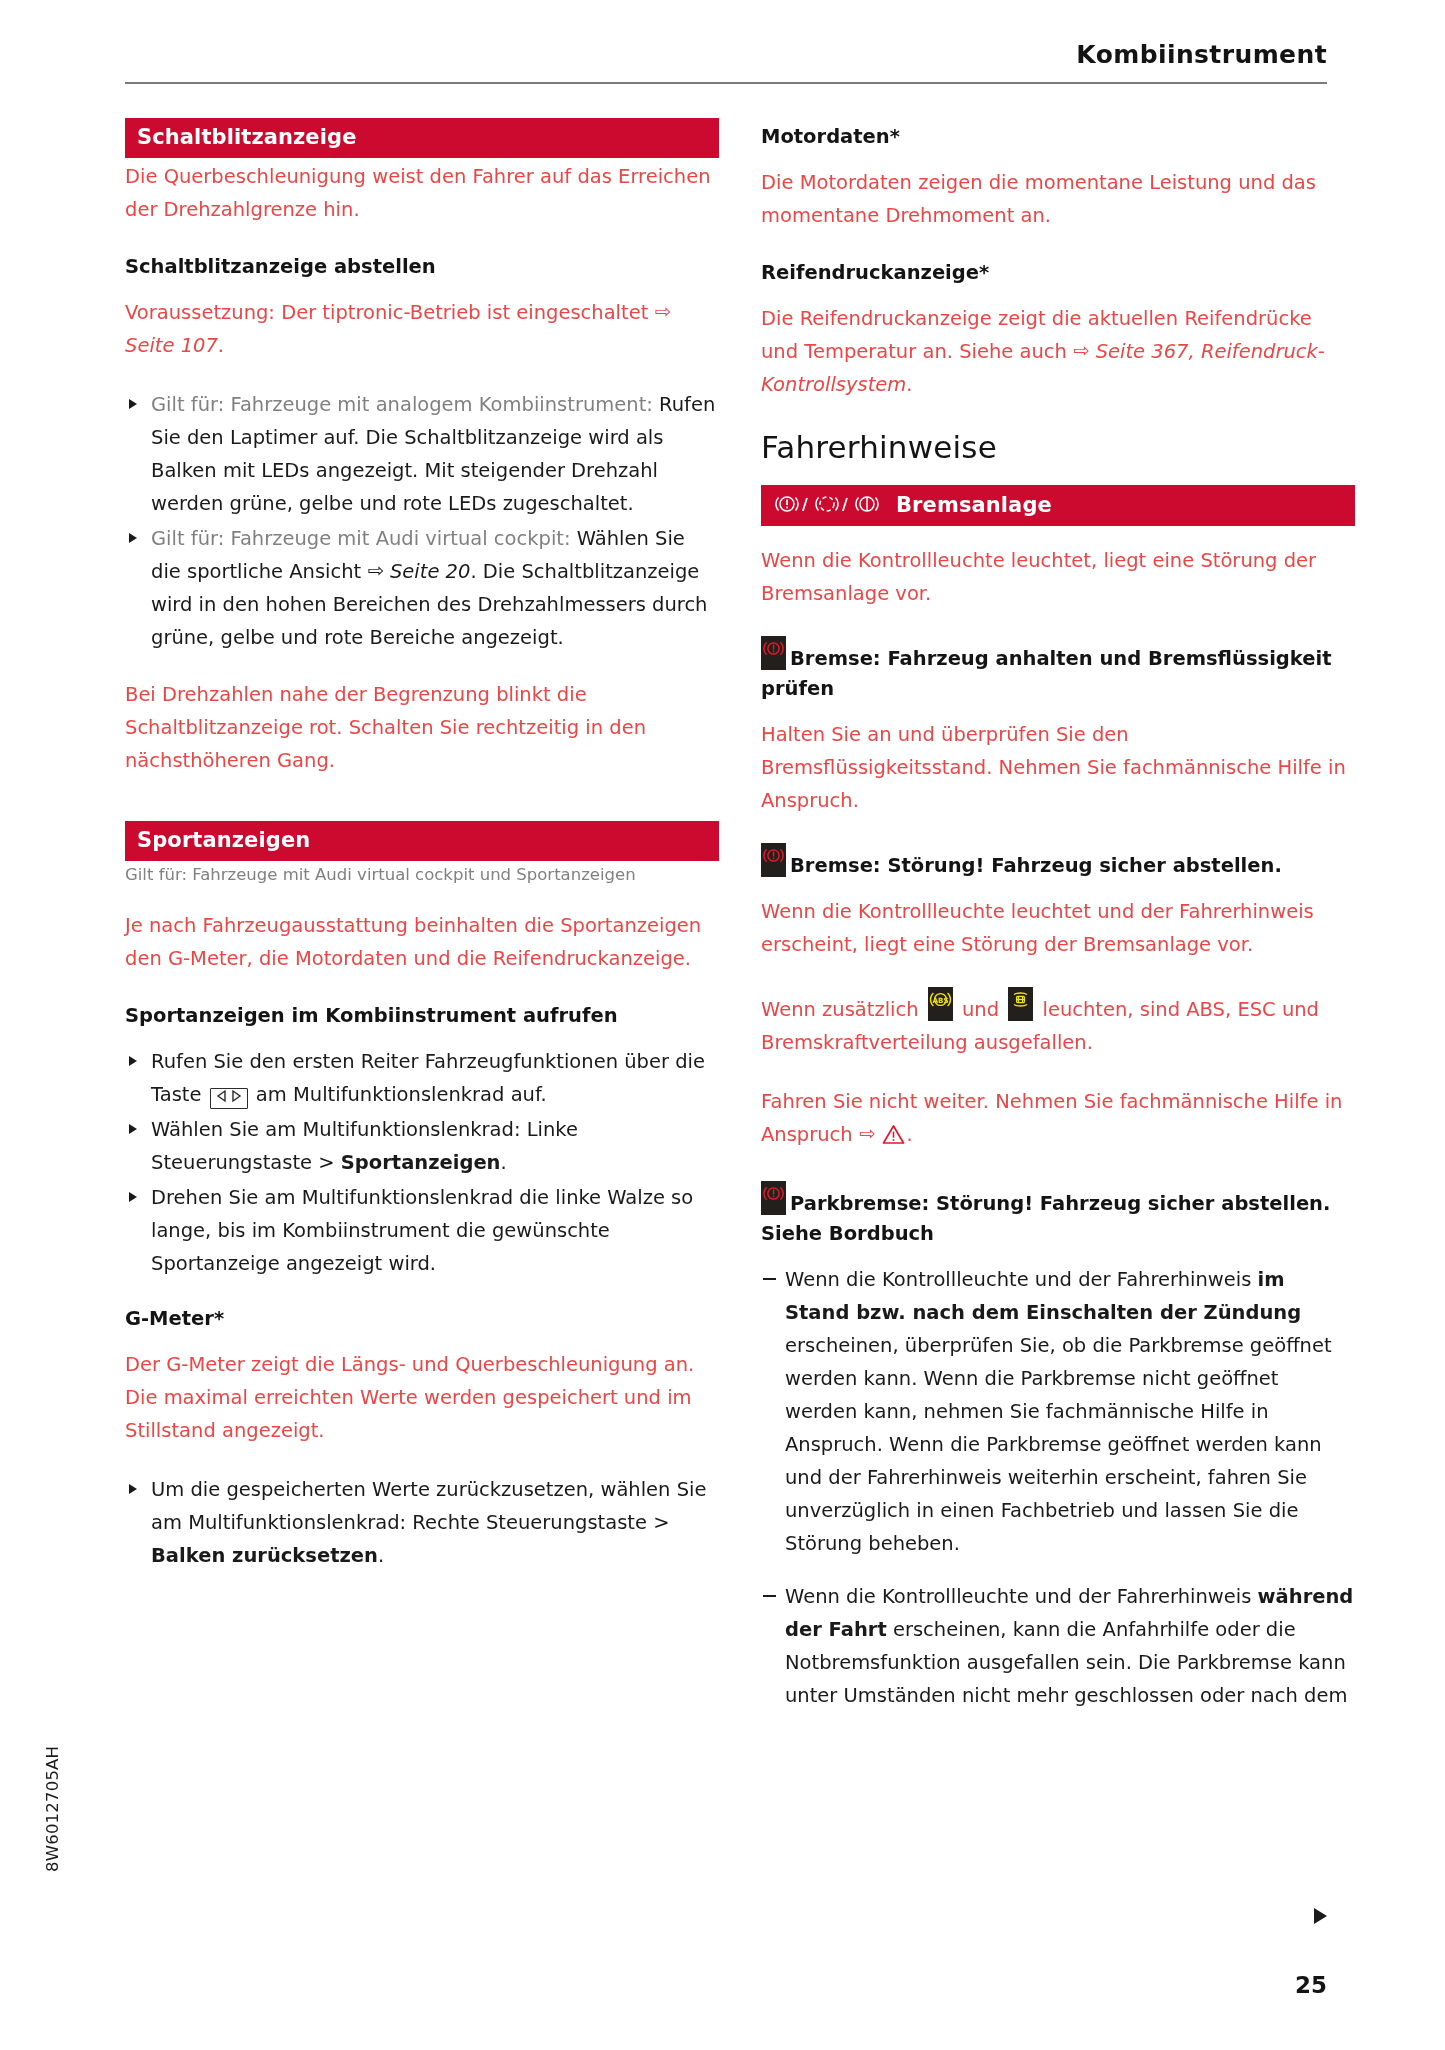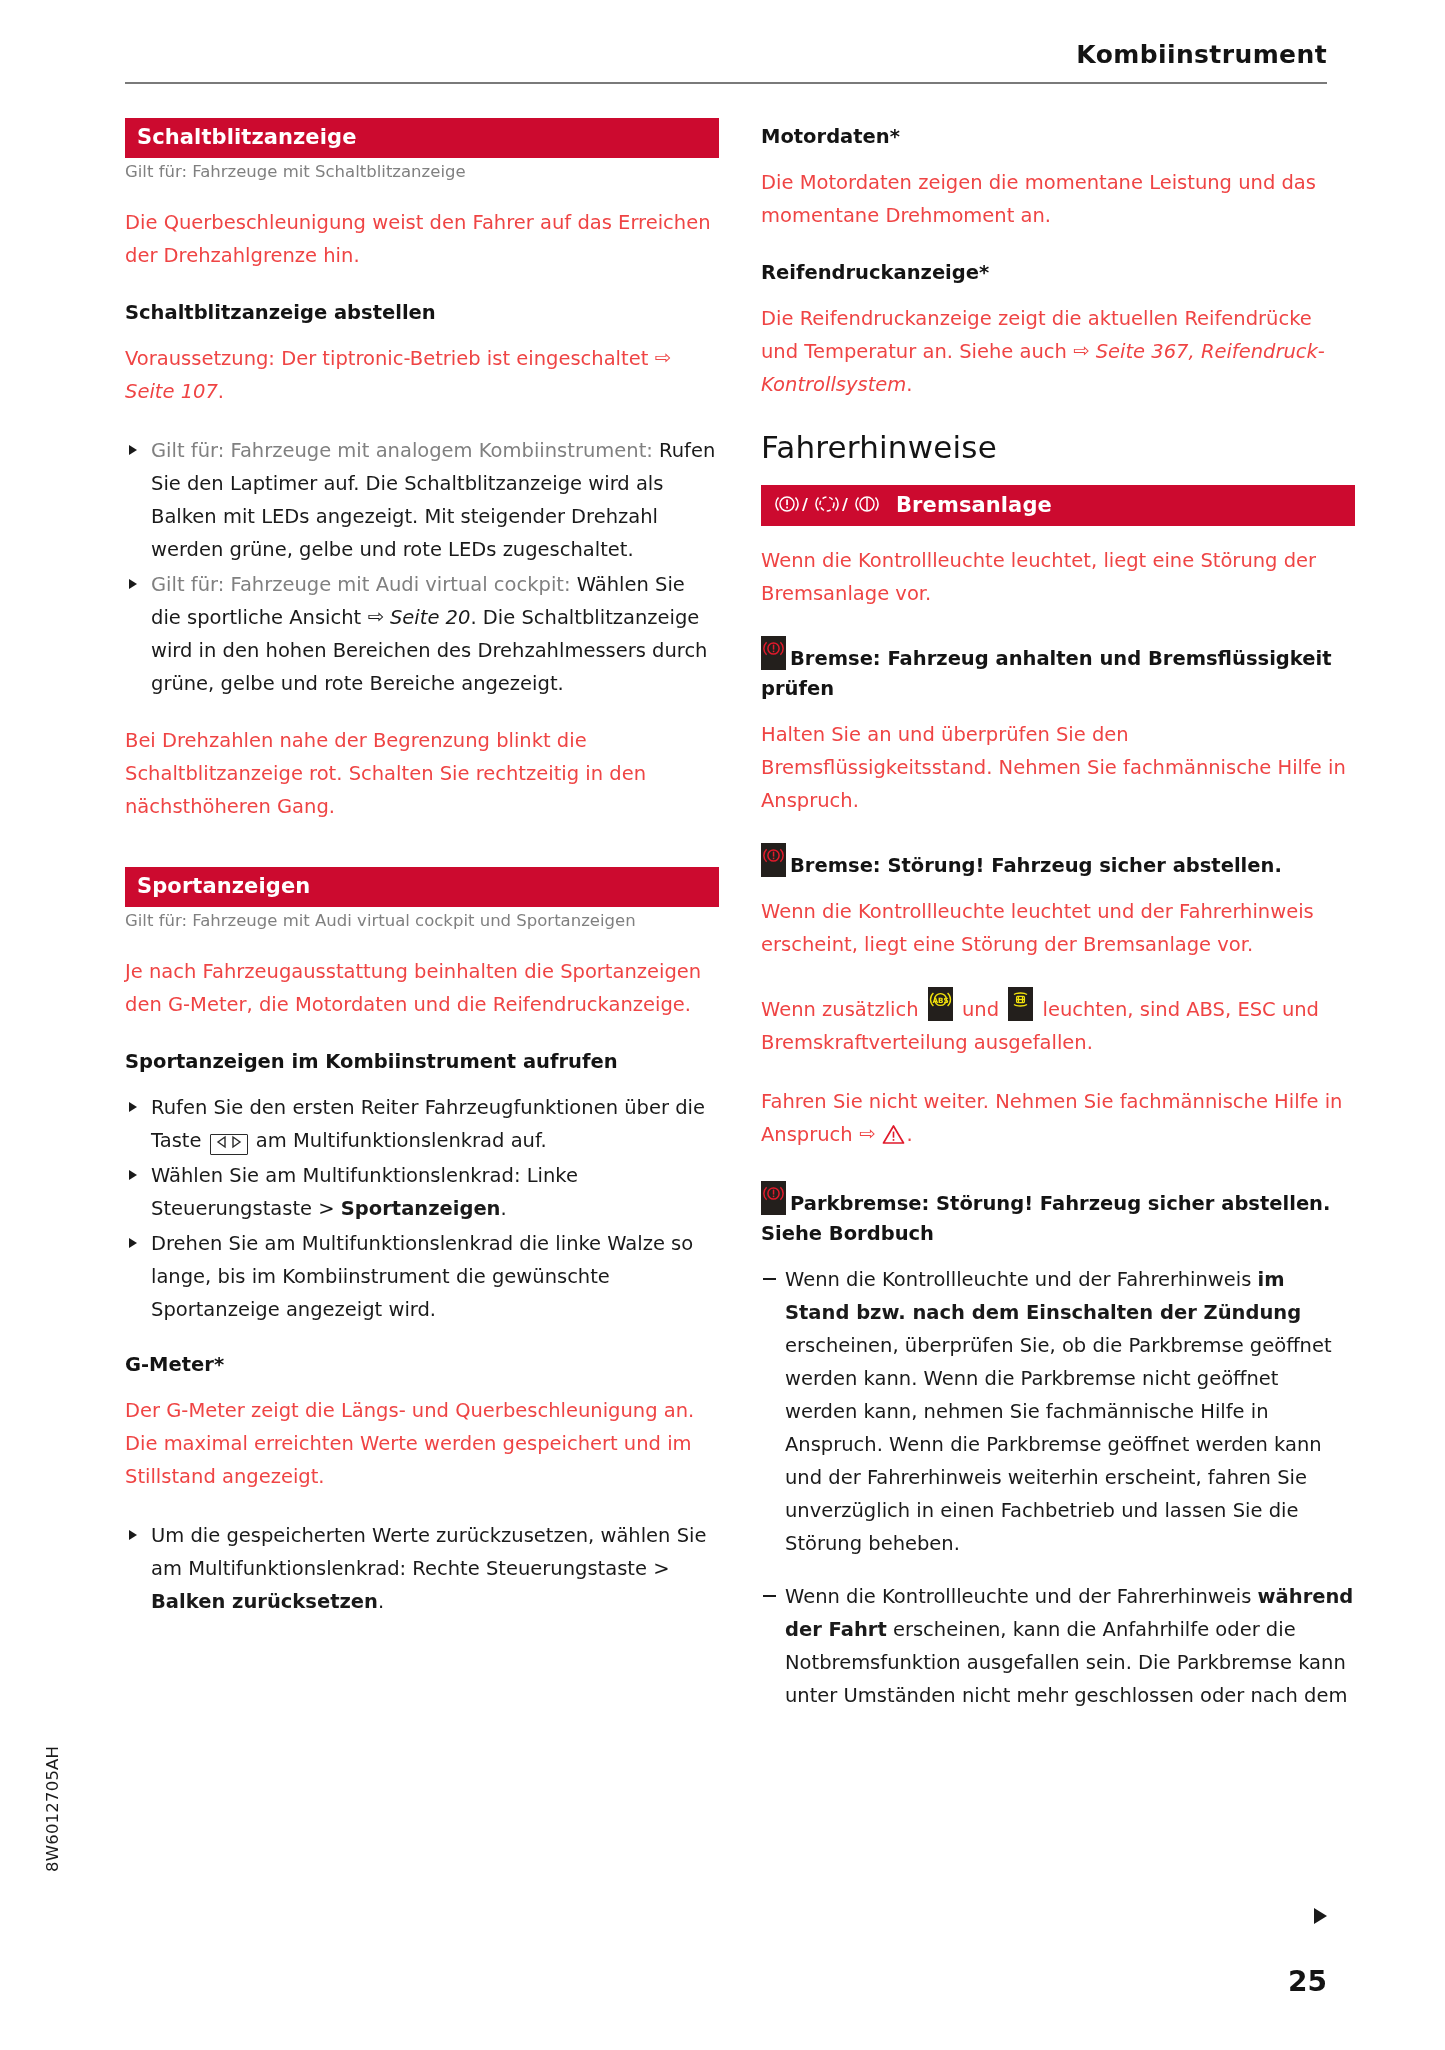--- a/index.html
+++ b/index.html
@@ -197,21 +197,21 @@
     color: #1a1a1a;
     transform-origin: left bottom;
     transform: rotate(-90deg);
     white-space: nowrap;
     letter-spacing: 0.2px;
   }
   .page-number {
     position: absolute;
     right: 118px;
     bottom: 52px;
-    font-size: 28px;
+    font-size: 23px;
     font-weight: bold;
     color: #141414;
   }
   .cont-arrow {
     position: absolute;
     right: 118px;
     bottom: 126px;
     width: 0; height: 0;
     border-left: 13px solid #1a1a1a;
     border-top: 8px solid transparent;
@@ -226,21 +226,20 @@
 </div>
 <div class="header-rule"></div>
 
 <div class="columns">
 
   <div class="col col-left">
 
     <div class="red-band">
       <span>Schaltblitzanzeige</span>
     </div>
-    <div class="applies">Gilt für: Fahrzeuge mit Schaltblitzanzeige</div>
 
     <p class="para">Die Querbeschleunigung weist den Fahrer auf das Erreichen der Drehzahlgrenze hin.</p>
 
     <h3 class="sub">Schaltblitzanzeige abstellen</h3>
 
     <p class="para"><span>Voraussetzung: Der tiptronic-Betrieb ist eingeschaltet </span><span class="ref-arrow">⇨&nbsp;</span><span class="ital">Seite 107</span><span>.</span></p>
 
     <ul class="bul">
       <li>
         <span class="tri"></span>

